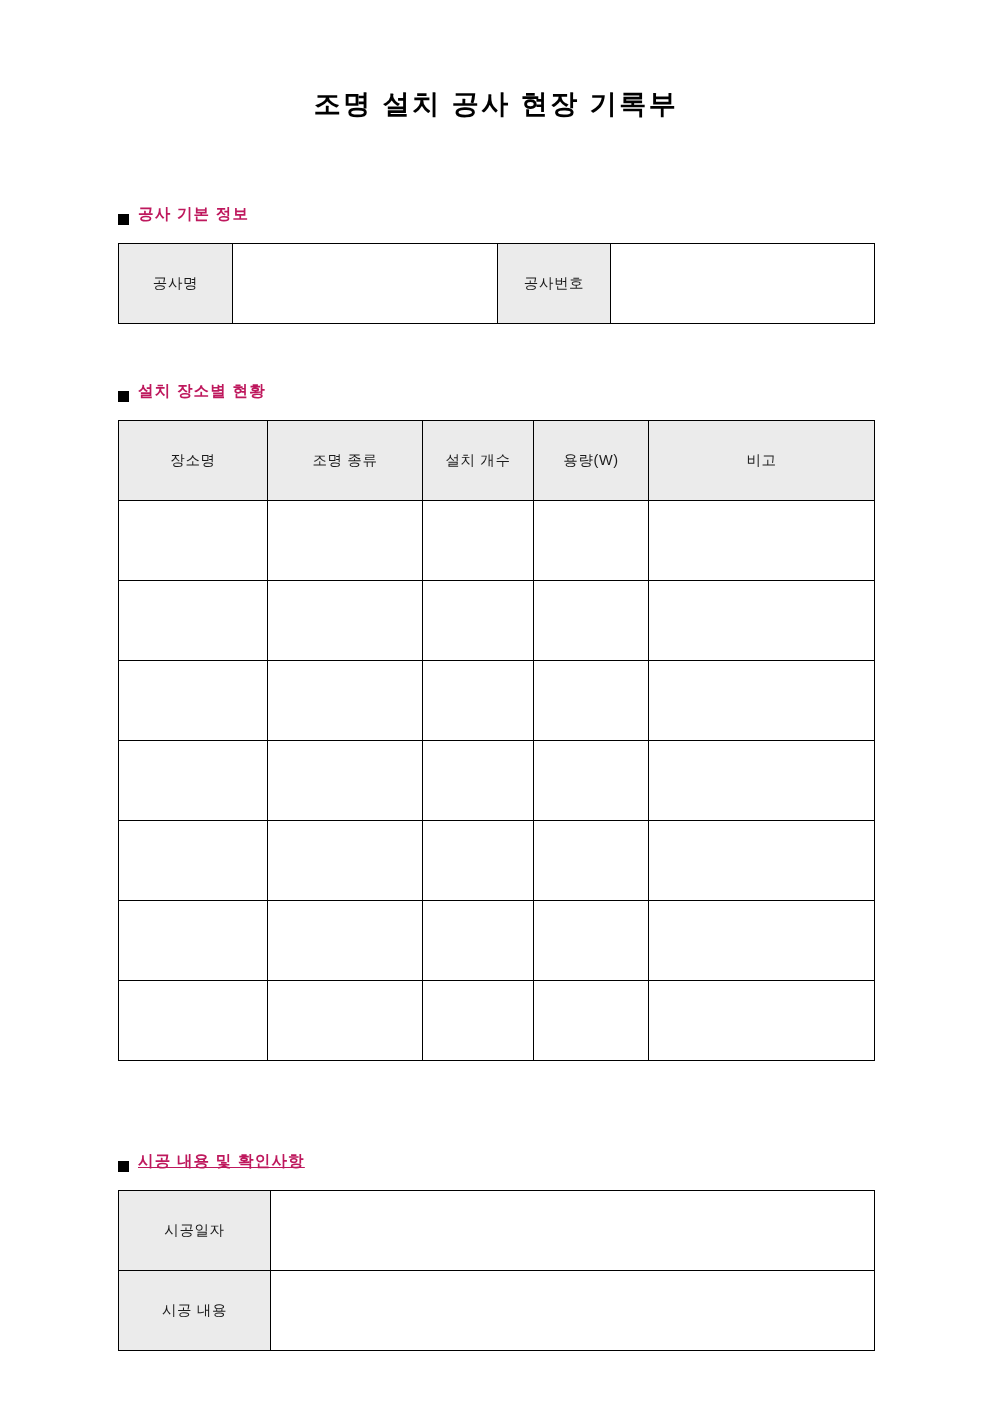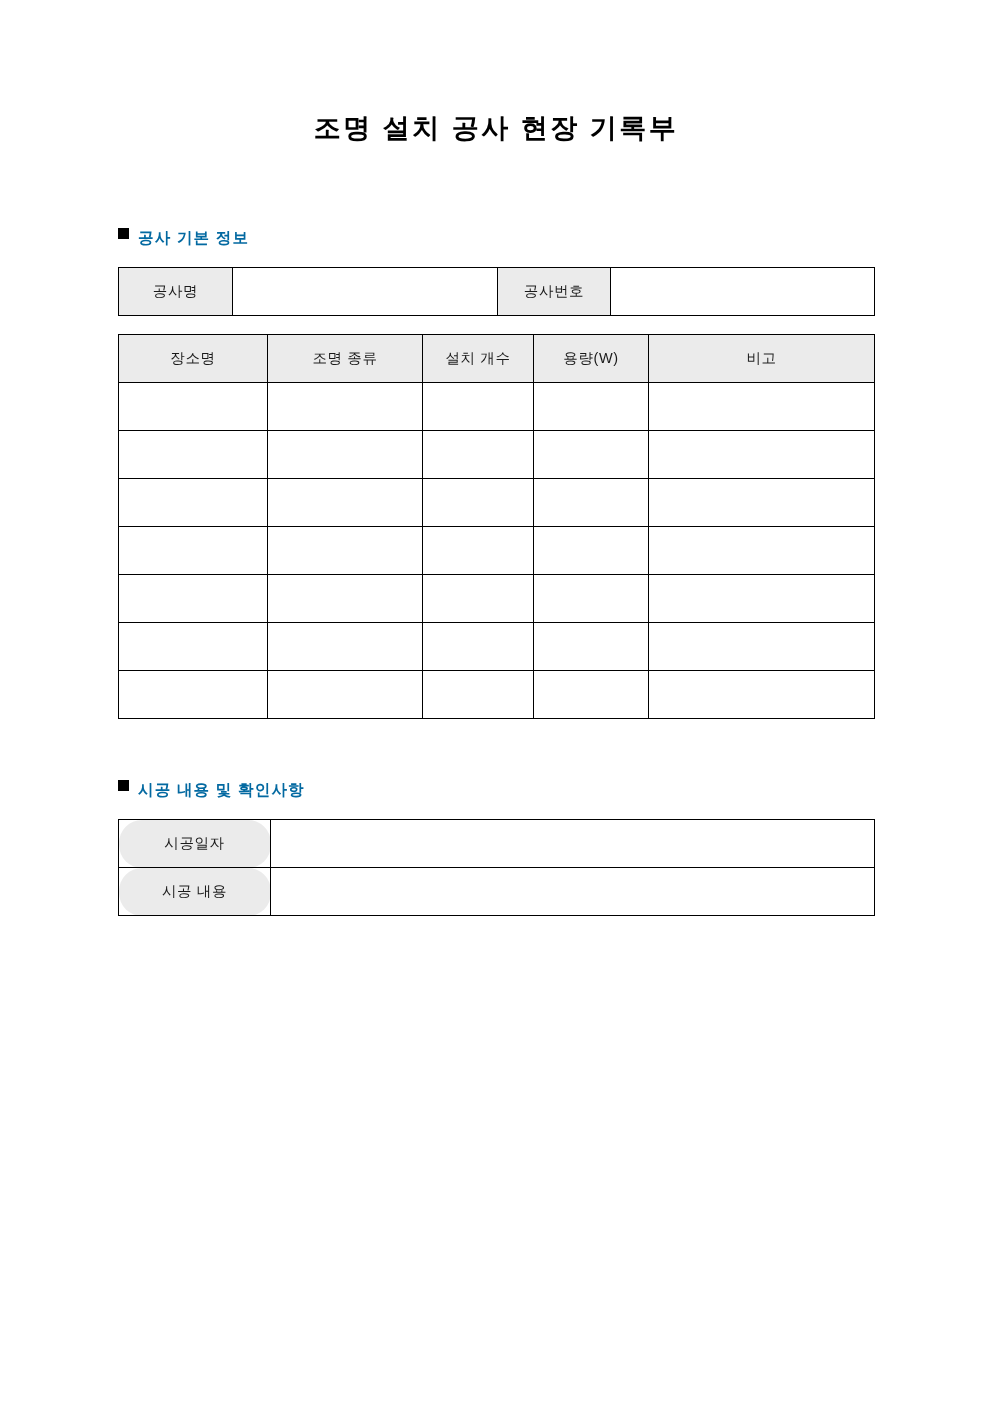--- a/index.html
+++ b/index.html
@@ -21,54 +21,54 @@
     box-sizing: border-box;
     padding: 0 118px;
     position: relative;
   }
   .doc-title {
     text-align: center;
     font-size: 27px;
     font-weight: bold;
     letter-spacing: 2.5px;
     margin: 0;
-    padding-top: 112px;
+    padding-top: 88px;
     line-height: 1.2;
     color: #000;
   }
   .section-head {
     font-size: 15.5px;
     font-weight: bold;
     letter-spacing: 1.2px;
-    color: #0369a1;
+    color: #be185d;
     display: flex;
-    align-items: flex-start;
+    align-items: flex-end;
     gap: 9px;
   }
   .section-head .bullet {
     display: inline-block;
     width: 11px;
     height: 11px;
     background: #000;
     flex: 0 0 auto;
   }
   .sec1-head { margin-top: 84px; }
   .sec2-head { margin-top: 57px; }
-  .sec3-head { margin-top: 61px; }
+  .sec3-head { margin-top: 90px; text-decoration: underline; }
 
   table.form {
     border-collapse: collapse;
     width: 756px;
     table-layout: fixed;
     margin-top: 18px;
   }
   table.form td, table.form th {
     border: 1px solid #000000;
     height: 47px;
-    padding: 0 6px;
+    padding: 16px 6px;
     font-size: 14.5px;
     font-weight: normal;
     text-align: center;
     vertical-align: middle;
     letter-spacing: 0.6px;
     color: #1a1a1a;
     background: #ffffff;
   }
   table.form td.lbl, table.form th {
     background: #ebebeb;
@@ -84,21 +84,21 @@
   .t2 col.c1 { width: 149px; }
   .t2 col.c2 { width: 155px; }
   .t2 col.c3 { width: 111px; }
   .t2 col.c4 { width: 115px; }
   .t2 col.c5 { width: 226px; }
   .t2 td.blank { height: 47px; }
 
   
   .t3 col.c1 { width: 152px; }
   .t3 col.c2 { width: 604px; }
-  .t3 td { height: 48px; border-radius: 23px; }
+  .t3 td { height: 48px; }
 </style>
 </head>
 <body>
 
 <div class="page">
 
   <h1 class="doc-title">조명 설치 공사 현장 기록부</h1>
 
   <div class="section-head sec1-head">
     <span class="bullet"></span>
@@ -115,20 +115,24 @@
     <tbody>
       <tr>
         <td class="lbl">공사명</td>
         <td></td>
         <td class="lbl">공사번호</td>
         <td></td>
       </tr>
     </tbody>
   </table>
 
+  <div class="section-head sec2-head">
+    <span class="bullet"></span>
+    <span>설치 장소별 현황</span>
+  </div>
 
   <table class="form t2">
     <colgroup>
         <col class="c1">
         <col class="c2">
         <col class="c3">
         <col class="c4">
         <col class="c5">
       </colgroup>
     <thead>

